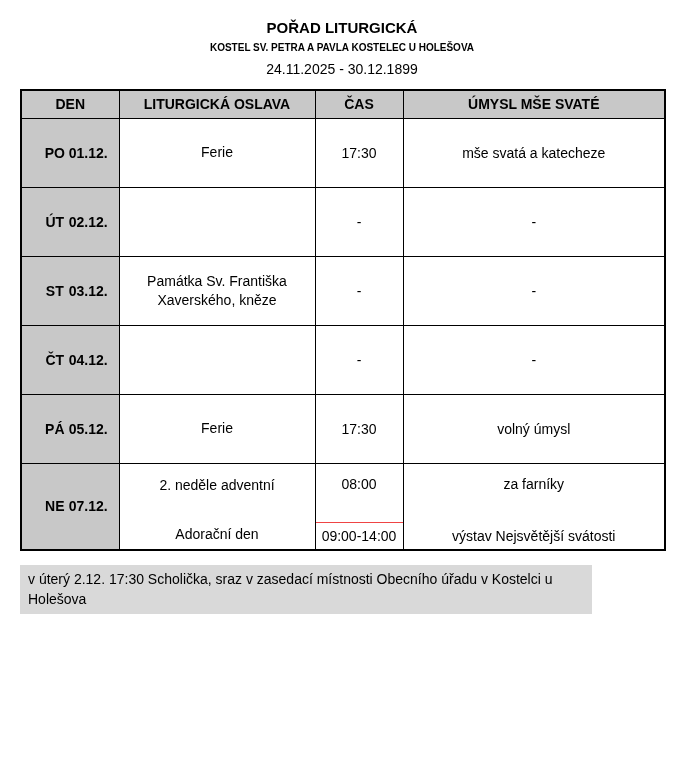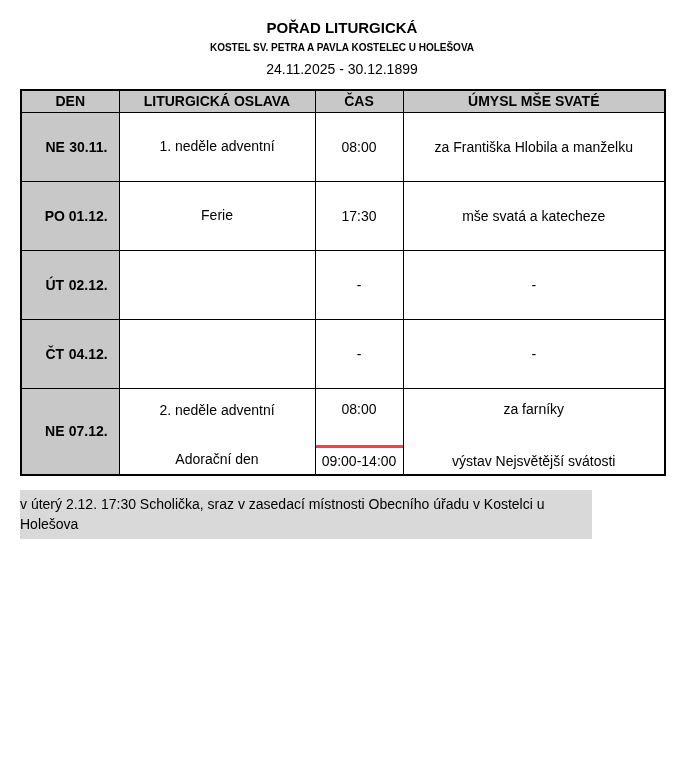--- a/index.html
+++ b/index.html
@@ -25,21 +25,21 @@
     table-layout: fixed;
     border: 2px solid #000;
   }
   table.schedule th, table.schedule td {
     border: 1px solid #000;
     font-size: 14px;
     text-align: center;
     vertical-align: middle;
     overflow: hidden;
   }
-  thead tr { height: 22px; margin-left: 24px; }
+  thead tr { height: 28px; margin-left: 24px; }
   thead th { background: #c8c8c8; font-weight: bold; }
   tbody tr { height: 69px; }
   tbody tr.tall { height: 87px; }
   td.den {
     background: #c8c8c8;
     font-weight: bold;
     text-align: left;
     padding-left: 8px;
   }
   .day-abbr { display: inline-block; width: 28px; }
@@ -51,33 +51,33 @@
   .stack {
     height: 83px;
     display: flex;
     flex-direction: column;
     justify-content: space-between;
     align-items: center;
     padding: 11px 0 4px 0;
   }
   .stack.cas-stack { padding-bottom: 0; }
   .cas-stack .sub-bottom {
-    border-top: 3px solid #ef4444;
+    border-top: 1px solid #ef4444;
     width: 100%;
     padding: 5px 0 4px 0;
   }
 
   
   .note {
     width: 572px;
     margin-top: 14px;
     background: #d9d9d9;
     font-size: 14px;
     line-height: 20px;
-    padding: 4px 6px 5px 0;
+    padding: 4px 6px 5px 8px;
   }
 </style>
 </head>
 <body>
 
 <div class="page">
 
   <div class="doc-header">
     <div class="doc-title">POŘAD LITURGICKÁ</div>
     <div class="doc-subtitle">KOSTEL SV. PETRA A PAVLA KOSTELEC U HOLEŠOVA</div>
@@ -94,42 +94,48 @@
     <thead>
       <tr>
         <th>DEN</th>
         <th>LITURGICKÁ OSLAVA</th>
         <th>ČAS</th>
         <th>ÚMYSL MŠE SVATÉ</th>
       </tr>
     </thead>
     <tbody>
       <tr>
-        <td class="den"><span class="day-abbr">NE</span><span>30.11.</span></td>
-        <td class="oslava">1. neděle adventní</td>
-        <td class="cas">08:00</td>
-        <td class="umysl">za Františka Hlobila a manželku</td>
-      </tr>
-      <tr>
         <td class="den"><span class="day-abbr">PO</span><span>01.12.</span></td>
         <td class="oslava">Ferie</td>
         <td class="cas">17:30</td>
         <td class="umysl">mše svatá a katecheze</td>
       </tr>
       <tr>
         <td class="den"><span class="day-abbr">ÚT</span><span>02.12.</span></td>
         <td class="oslava"></td>
         <td class="cas">-</td>
         <td class="umysl">-</td>
       </tr>
       <tr>
+        <td class="den"><span class="day-abbr">ST</span><span>03.12.</span></td>
+        <td class="oslava">Památka Sv. Františka Xaverského, kněze</td>
+        <td class="cas">-</td>
+        <td class="umysl">-</td>
+      </tr>
+      <tr>
         <td class="den"><span class="day-abbr">ČT</span><span>04.12.</span></td>
         <td class="oslava"></td>
         <td class="cas">-</td>
         <td class="umysl">-</td>
+      </tr>
+      <tr>
+        <td class="den"><span class="day-abbr">PÁ</span><span>05.12.</span></td>
+        <td class="oslava">Ferie</td>
+        <td class="cas">17:30</td>
+        <td class="umysl">volný úmysl</td>
       </tr>
       <tr class="tall">
         <td class="den"><span class="day-abbr">NE</span><span>07.12.</span></td>
         <td class="oslava stack-cell">
           <div class="stack">
             <div>2. neděle adventní</div>
             <div>Adorační den</div>
           </div>
         </td>
         <td class="cas stack-cell">

